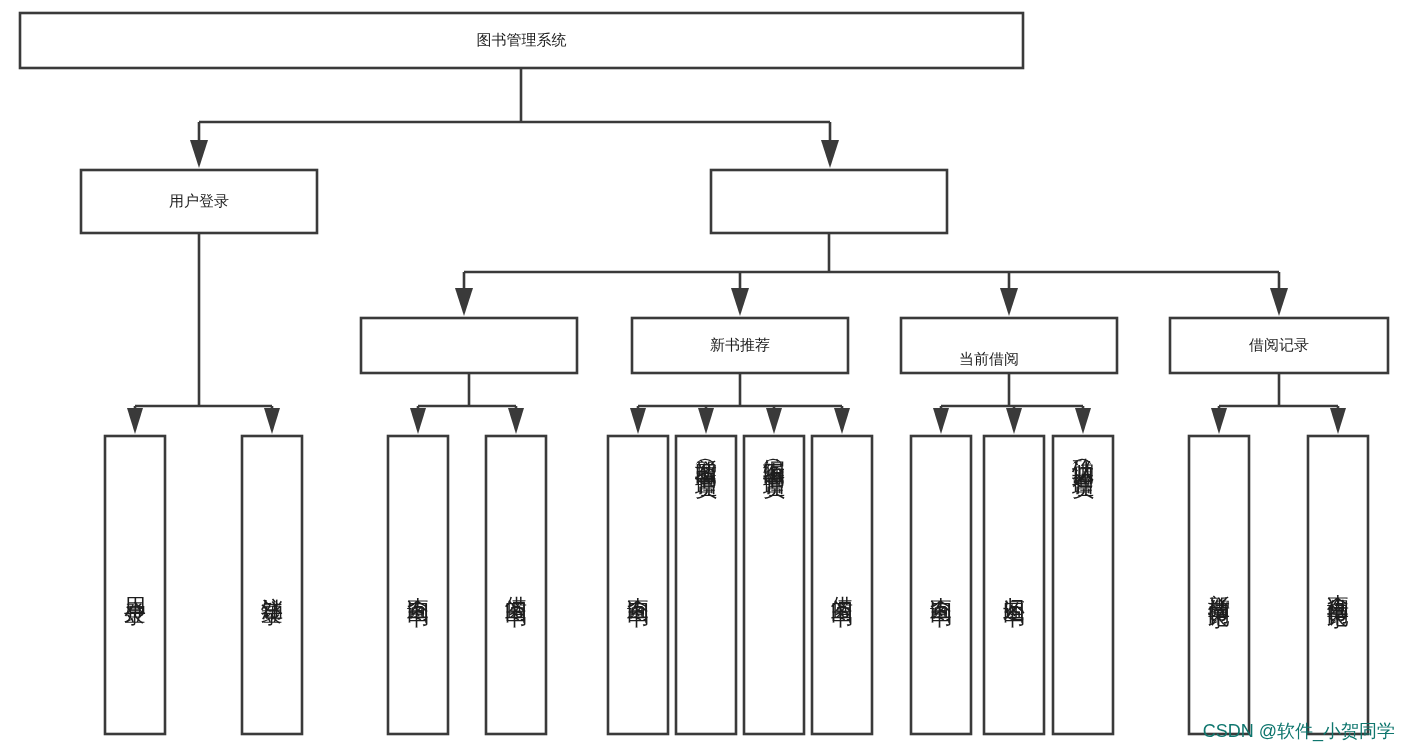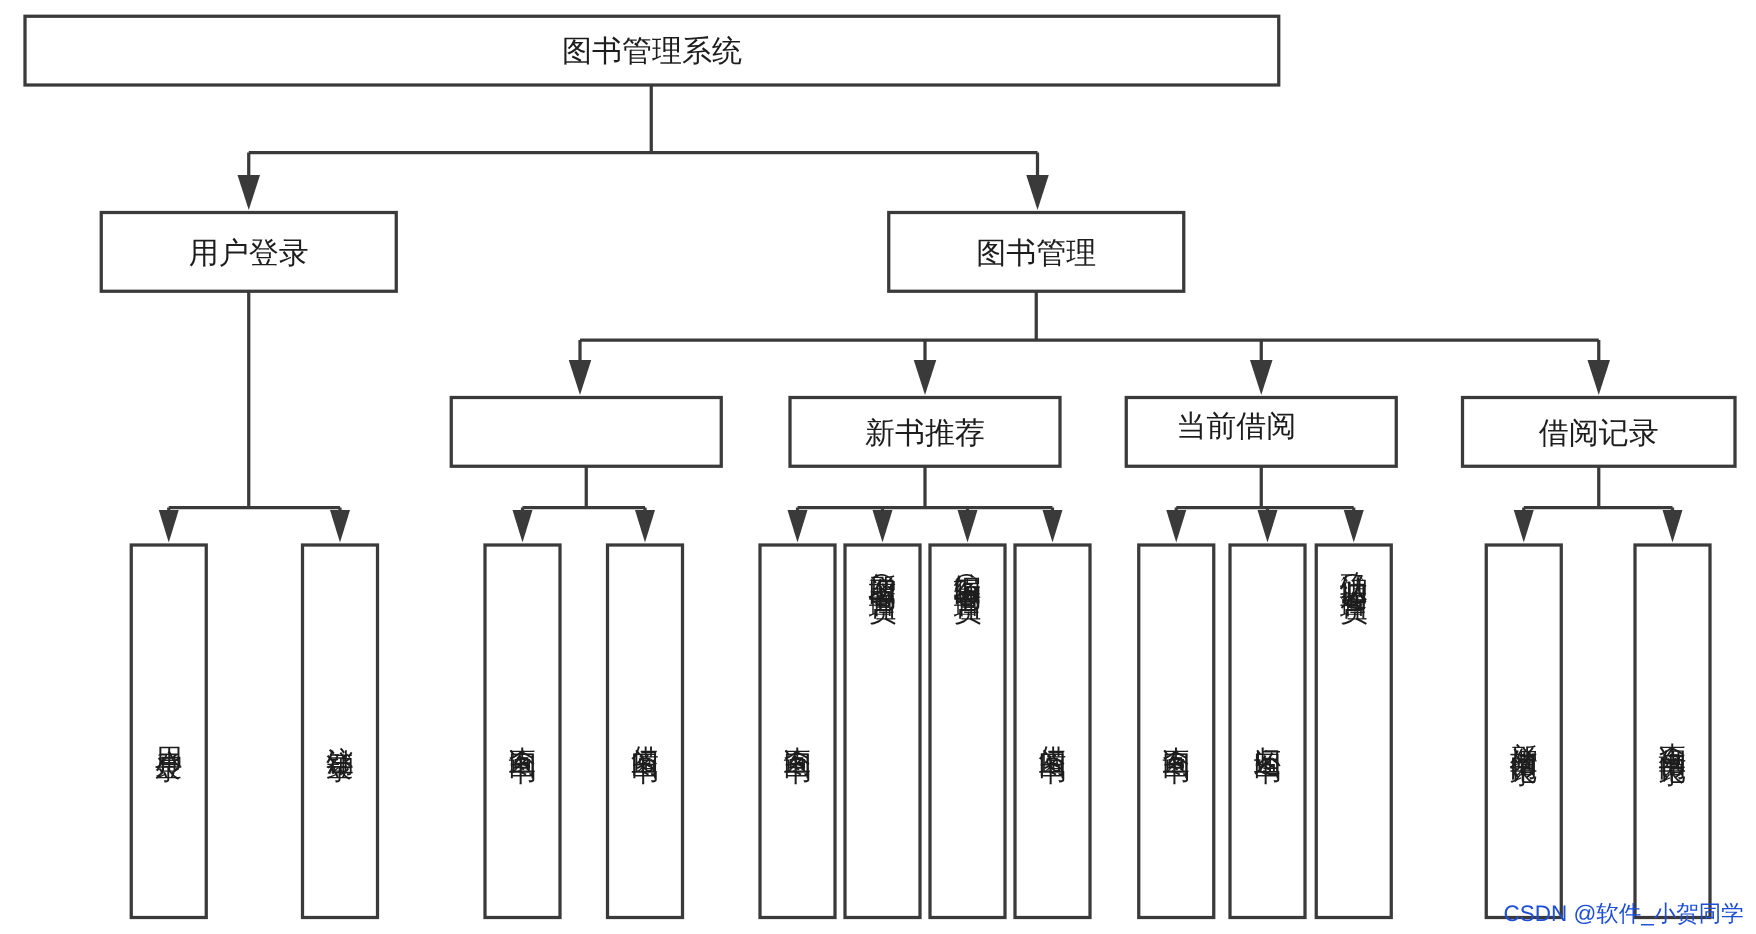--- a/index.html
+++ b/index.html
@@ -28,27 +28,27 @@
     color:#1d1d1d;
     font-family:"Liberation Sans","DejaVu Sans",sans-serif;
     white-space:nowrap;
   }
   .hbox-text-wrap{
     position:absolute;
     display:flex;align-items:center;justify-content:center;
     pointer-events:none;
   }
   .hbox-text{
-    font-size:24px;color:#1d1d1d;
+    font-size:15px;color:#1d1d1d;
     font-family:"Liberation Sans","DejaVu Sans",sans-serif;
     white-space:nowrap;
   }
   #watermark{
     position:absolute;right:10px;bottom:4px;
-    font-size:18px;color:#1d4ed8;
+    font-size:18px;color:#0f766e;
     font-family:"Liberation Sans","DejaVu Sans",sans-serif;
     pointer-events:none;
     white-space:nowrap;
   }
 </style>
 </head>
 <body>
 
 <div id="diagram-root">
 
@@ -168,28 +168,25 @@
     </g>
   </svg>
 
   <div class="hbox-text-wrap" style="left:20px;top:13px;width:1003px;height:55px;">
     <span class="hbox-text">图书管理系统</span>
   </div>
 
   <div class="hbox-text-wrap" style="left:81px;top:170px;width:236px;height:63px;">
     <span class="hbox-text">用户登录</span>
   </div>
-  <div class="hbox-text-wrap" style="left:711px;top:170px;width:236px;height:63px;">
-    <span class="hbox-text">图书管理</span>
-  </div>
 
   <div class="hbox-text-wrap" style="left:632px;top:318px;width:216px;height:55px;">
     <span class="hbox-text">新书推荐</span>
   </div>
-  <div class="hbox-text-wrap" style="left:901px;top:313px;width:176px;height:55px;">
+  <div class="hbox-text-wrap" style="left:901px;top:332px;width:176px;height:55px;">
     <span class="hbox-text">当前借阅</span>
   </div>
   <div class="hbox-text-wrap" style="left:1170px;top:318px;width:218px;height:55px;align-items:center;">
     <span class="hbox-text">借阅记录</span>
   </div>
 
   <div class="vbox-text-wrap" style="left:105px;top:436px;width:60px;height:298px;">
     <span class="vbox-text">用户登录</span>
   </div>
   <div class="vbox-text-wrap" style="left:242px;top:436px;width:60px;height:298px;">

